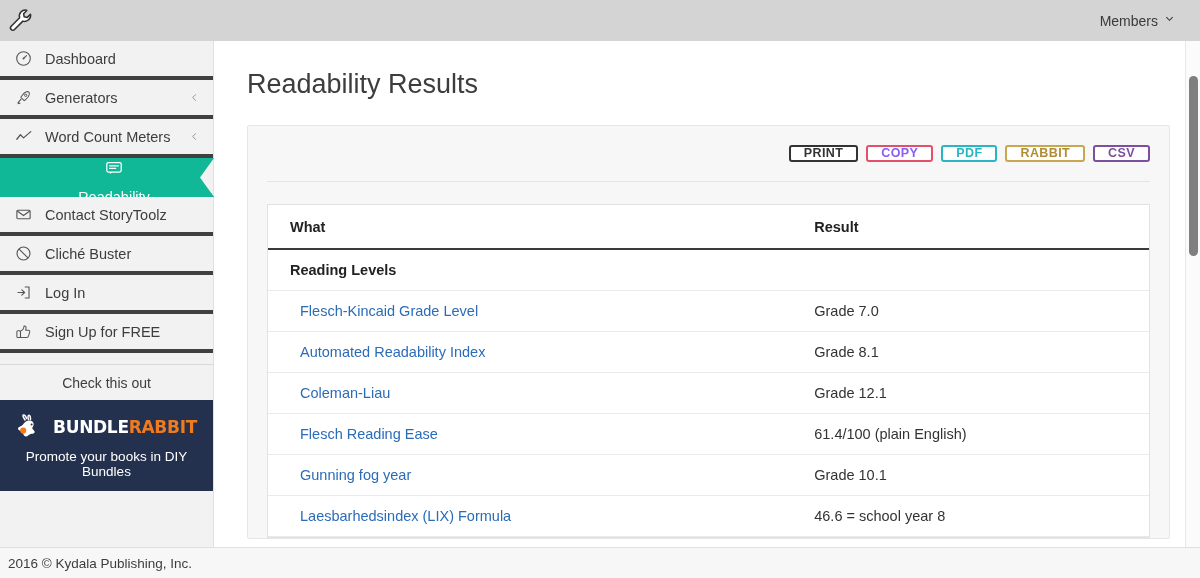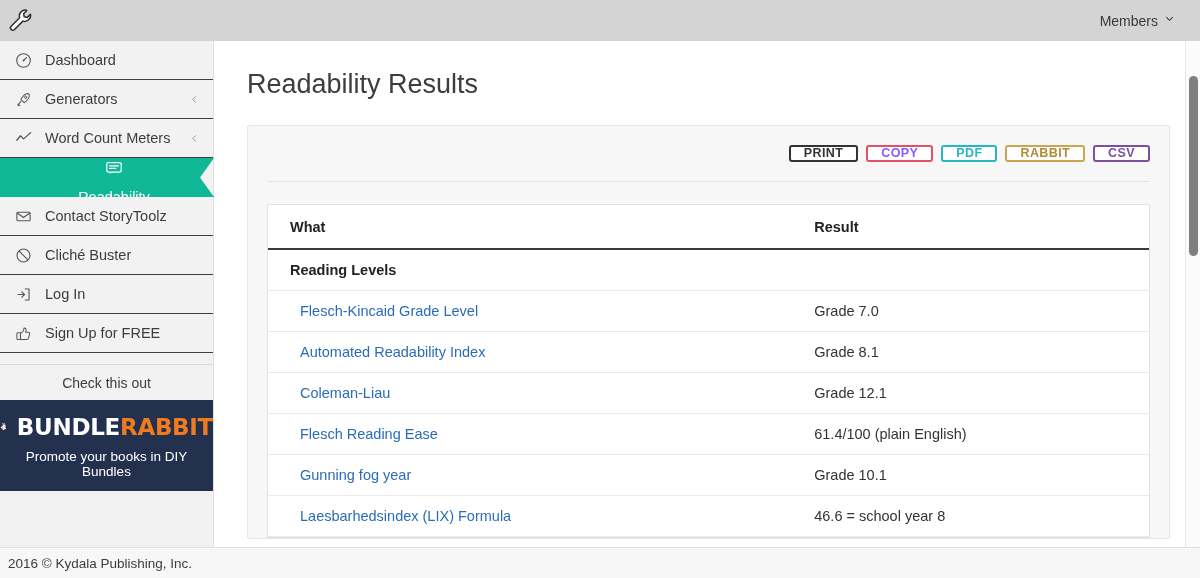--- a/index.html
+++ b/index.html
@@ -31,38 +31,38 @@
 
   
   .sidebar {
     width: 214px; min-width: 214px; background: #f2f2f2;
     position: relative; display: flex; flex-direction: column;
     border-right: 1px solid #e0e0e0;
   }
   .nav-item {
     height: 39px; display: flex; align-items: center; gap: 12px;
     padding: 0 14px; font-size: 14.5px; color: #3d3d3d;
-    border-bottom: 1px solid #404040; position: relative; cursor: pointer;
+    border-bottom: 4px solid #404040; position: relative; cursor: pointer;
     background: #f2f2f2;
   }
   .nav-item .nic { width: 19px; height: 19px; display: flex; align-items: center; justify-content: center; flex: 0 0 19px; }
   .nav-item .nlabel { flex: 1; white-space: nowrap; }
   .nav-item .ncaret { width: 9px; height: 9px; opacity: .6; }
   .nav-item.active {
     background: #11b897; color: #ffffff; border-bottom-color: #11b897;
     width: 228px; z-index: 3;
     clip-path: polygon(0 0, 214px 0, 200px 50%, 214px 100%, 0 100%);
     flex-direction: column;
   }
   .spacer-sep { height: 12px; background: #f2f2f2; border-bottom: 1px solid #d8d8d8; }
   .check-out { text-align: center; font-size: 14px; color: #3d3d3d; padding: 10px 0 9px; background:#f2f2f2;}
   .promo { background: #23304e; padding: 14px 0 12px; text-align: center; }
   .promo-brand { display: flex; align-items: center; justify-content: center; gap: 7px; }
   .promo-rabbit { width: 30px; height: 26px; }
-  .promo-word { font-size: 23px; font-weight: bold; letter-spacing: -0.3px; font-family: "DejaVu Sans", sans-serif;}
+  .promo-word { font-size: 17px; font-weight: bold; letter-spacing: -0.3px; font-family: "DejaVu Sans", sans-serif;}
   .promo-bundle { color: #ffffff; }
   .promo-rab { color: #f07a1e; }
   .promo-sub { color: #ffffff; font-size: 13.5px; margin-top: 9px; }
   .sidebar-fill { flex: 1; background: #f2f2f2; }
 
   
   .main { flex: 1; background: #ffffff; position: relative; overflow: hidden; padding: 0; }
   .page-title { font-size: 27px; color: #3d3d3d; font-weight: normal; padding: 28px 0 0 33px; }
   .panel {
     margin: 25px 30px 0 33px; background: #f7f7f7; border: 1px solid #e6e6e6;

